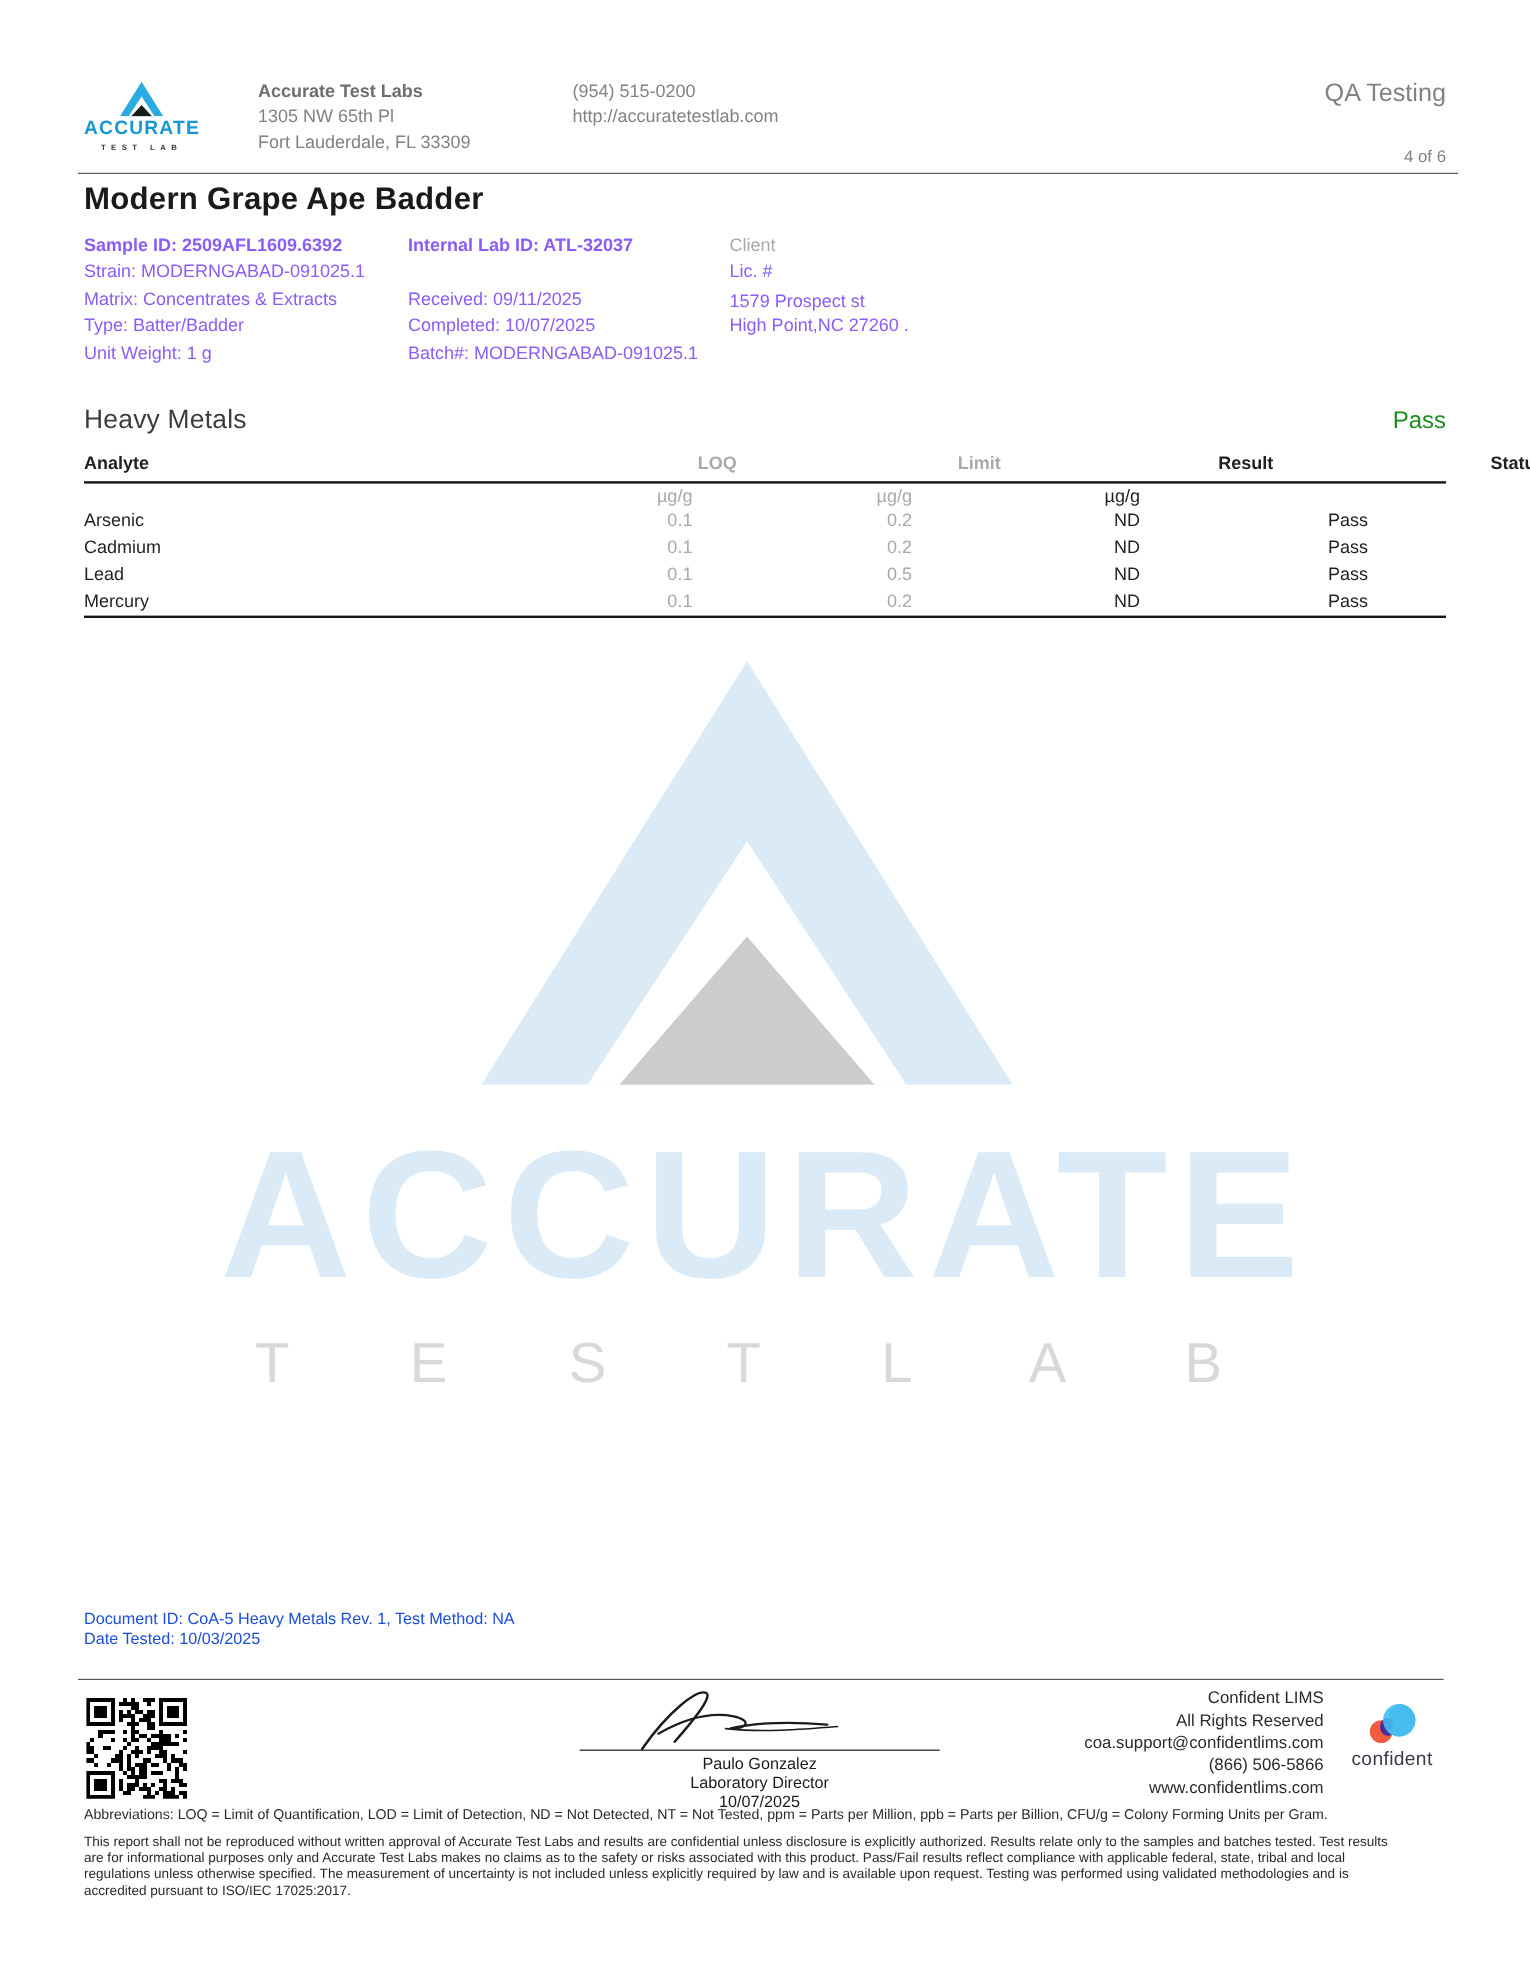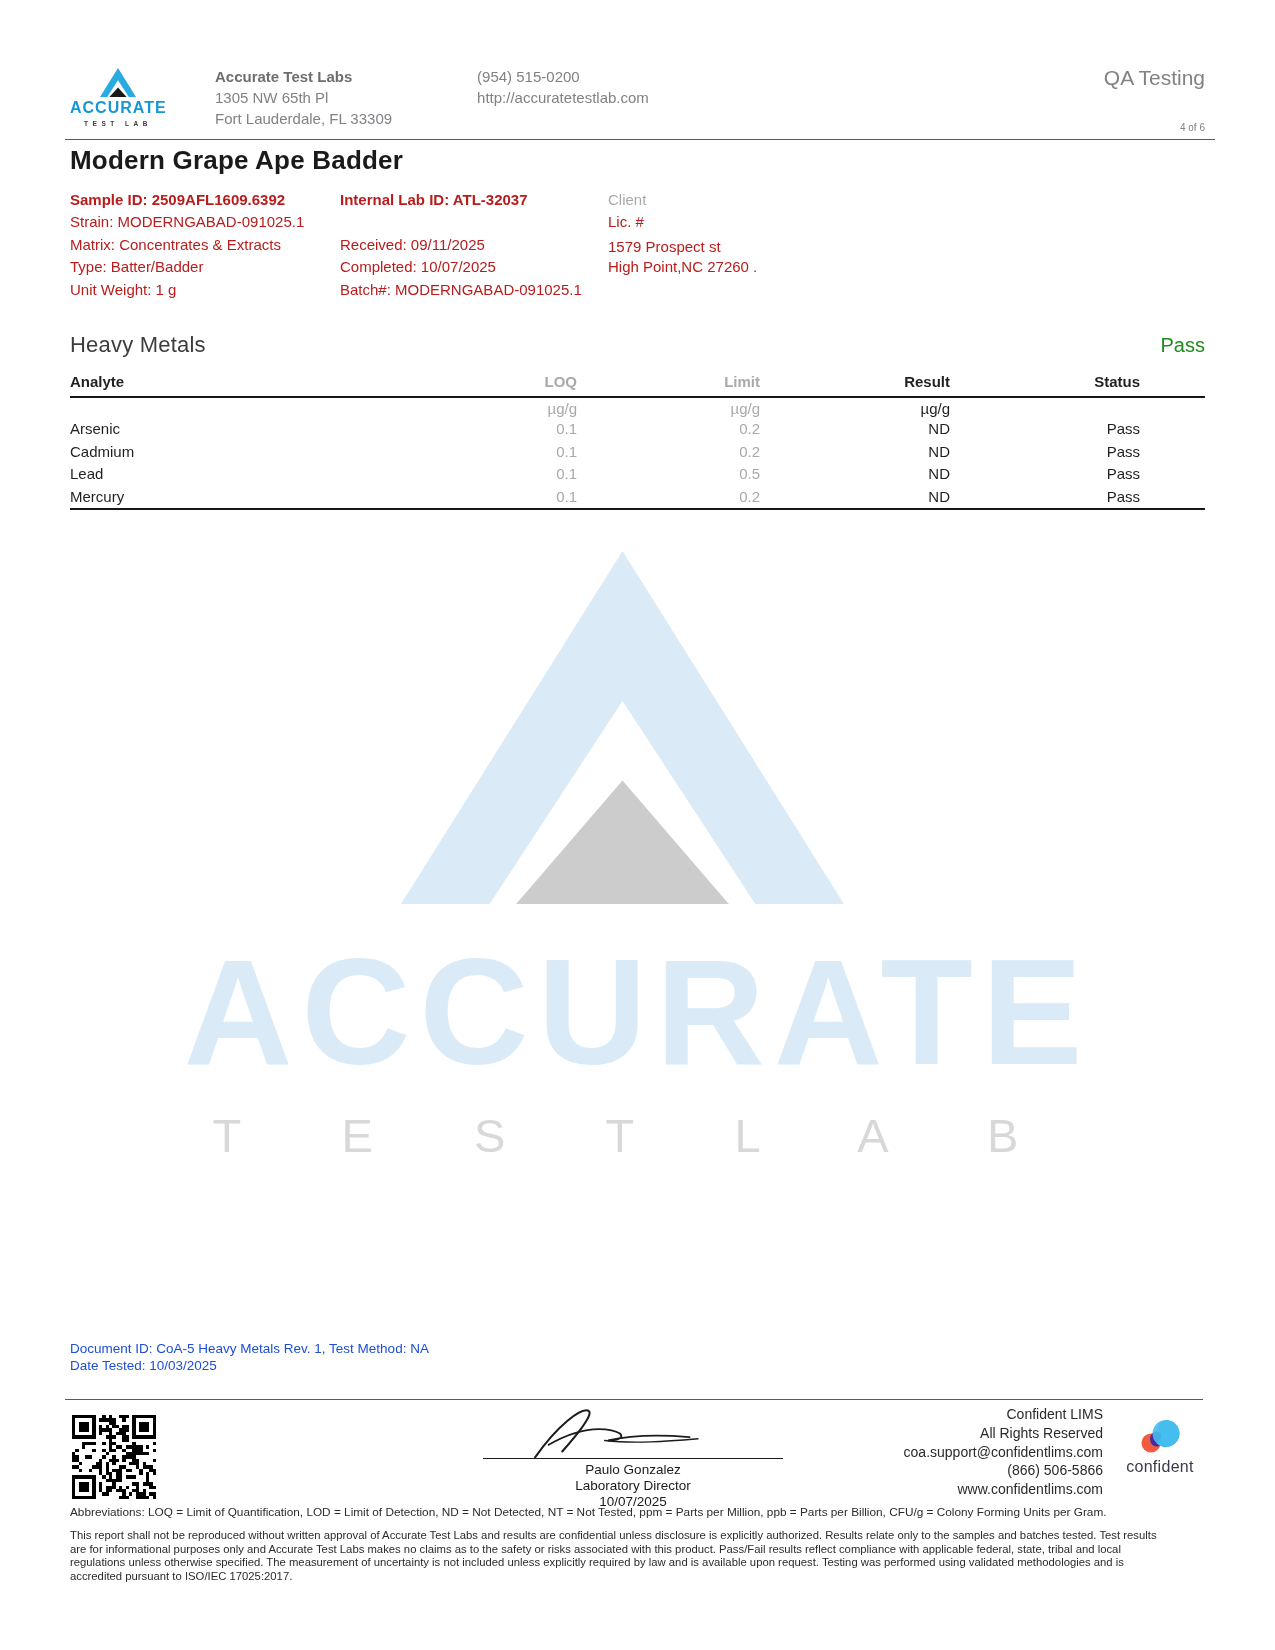--- a/index.html
+++ b/index.html
@@ -21,39 +21,39 @@
   .header { display:flex; align-items:flex-start; }
   .logo { width:96px; text-align:center; margin-top:2px; }
   .logo-tri { width:36px; height:29px; display:block; margin:0 auto; }
   .logo-brand { font-size:16px; font-weight:700; color:#1697d4; letter-spacing:1px; margin-top:2px; }
   .logo-sub { font-size:6.5px; font-weight:700; color:#3a3a3a; letter-spacing:4.5px; margin-top:3px; }
   .lab-block { margin-left:49px; font-size:15px; line-height:21px; color:#808285; }
   .lab-name { font-weight:700; color:#6d6e71; }
   .contact-block { margin-left:85px; font-size:15px; line-height:21px; color:#808285; }
   .qa-block { margin-left:auto; text-align:right; }
   .qa-title { font-size:21px; color:#808285; }
-  .qa-page { font-size:10px; color:#808285; margin-top:32px; }
+  .qa-page { font-size:14px; color:#808285; margin-top:32px; }
 
   .rule { border:none; border-top:1.4px solid #58595b; margin:6px -10px 0 -5px; }
 
   
   .product-title { font-size:26px; font-weight:700; color:#1a1a1a; margin-top:5px; letter-spacing:0.2px; }
   .sample-grid { display:grid; grid-template-columns:270px 268px 1fr; margin-top:13px; }
-  .info-line { font-size:15px; line-height:22.4px; color:#b91c1c; }
+  .info-line { font-size:15px; line-height:22.4px; color:#8b5cf6; }
   .b { font-weight:700; }
   .muted { color:#a7a9ac; }
 
   
   .section-head { display:flex; align-items:baseline; margin-top:31px; }
   .section-title { font-size:22px; color:#3d3d3d; font-weight:400; letter-spacing:0.2px; }
   .section-status { margin-left:auto; font-size:20px; color:#1e8c1e; font-weight:500; }
   .hm-table { margin-top:15px; }
   .hm-row { display:grid; grid-template-columns:317px 190px 183px 190px 190px; height:22.4px; align-items:baseline; }
   .hm-row > div { font-size:15px; }
-  .hm-head { border-bottom:2.4px solid #161616; height:25px; }
+  .hm-head { border-bottom:2.4px solid #161616; height:25px;gap:37px; }
   .hm-head > div { font-weight:700; }
   .c-loq, .c-limit, .c-result, .c-status { text-align:right; }
   .gray { color:#a7a9ac; }
   .hm-last { border-bottom:2.4px solid #161616; }
 
   
   .doc-meta { position:absolute; left:70px; top:1341px; font-size:13.5px; line-height:16.5px; color:#1d4ed8; z-index:1; }
   .foot-rule { position:absolute; left:65px; top:1399px; width:1138px; border:none; border-top:1.4px solid #58595b; z-index:1; }
   .qr { position:absolute; left:72px; top:1415px; width:84px; height:84px; z-index:1; }
   .sig-block { position:absolute; left:473px; top:1404px; width:320px; text-align:center; z-index:1; }

